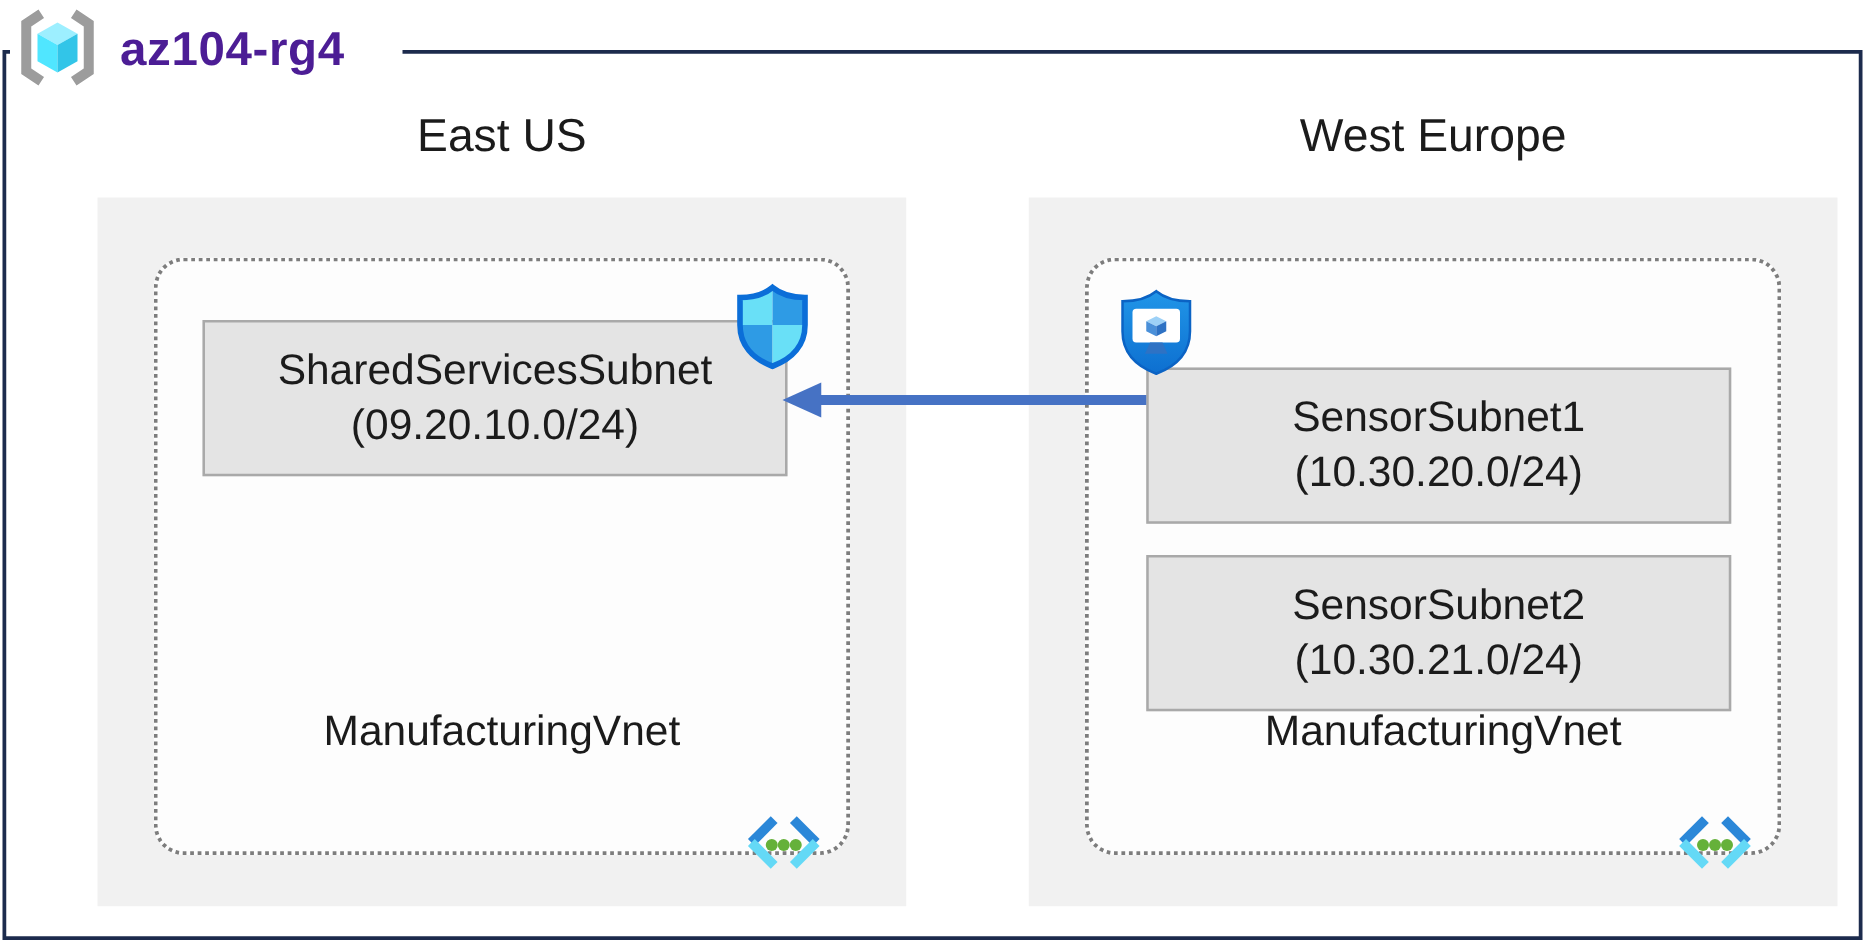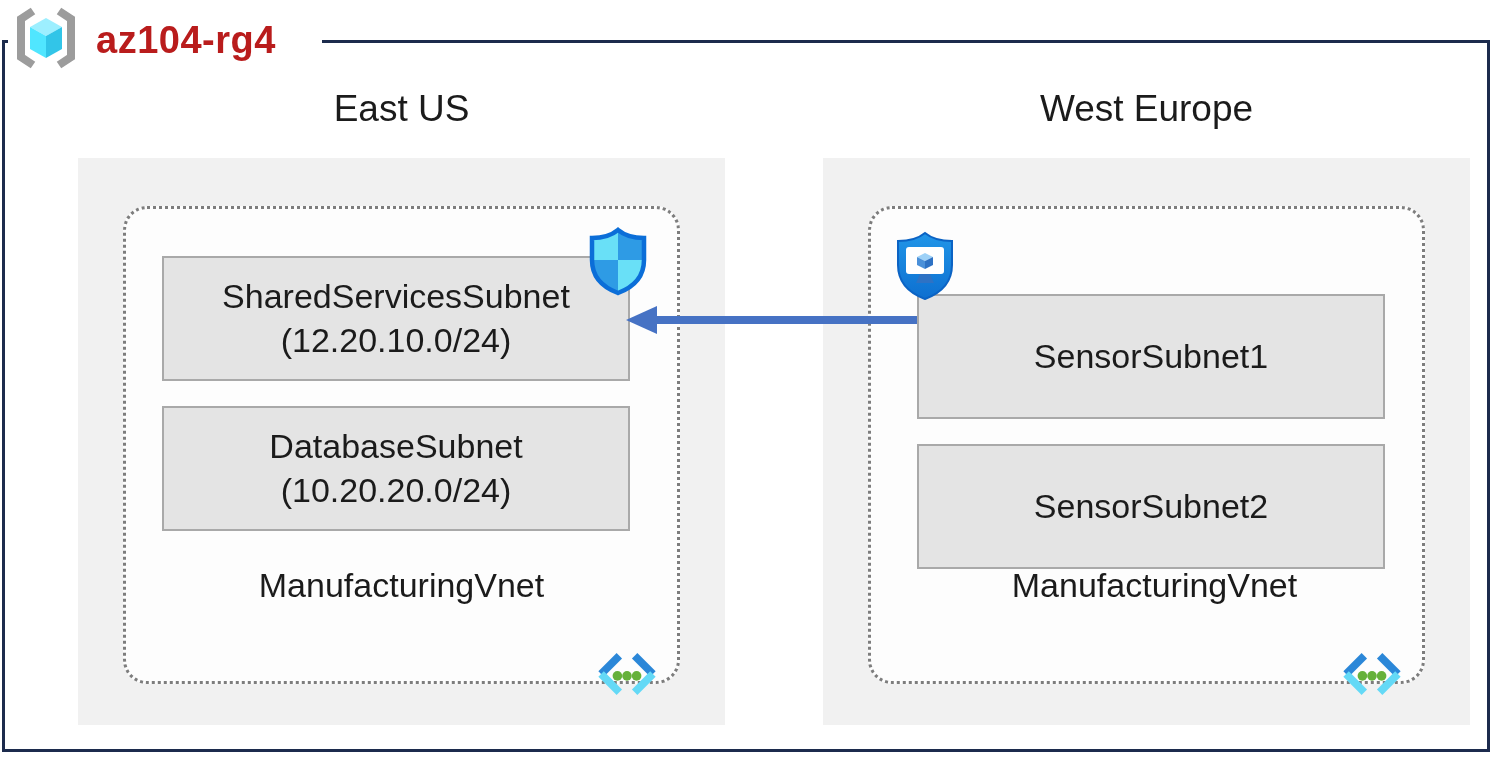--- a/index.html
+++ b/index.html
@@ -13,21 +13,21 @@
   }
   .abs{position:absolute;}
   #frame{
     left:2px; top:40px; width:1488px; height:712px; box-sizing:border-box;
     border:3px solid var(--navy); z-index:1;
   }
   #rg-header{
     left:8px; top:4px; width:314px; height:72px; background:#fff; z-index:6;
     display:flex; align-items:center; gap:12px;
   }
-  #rg-title{font-size:38px; font-weight:bold; color:#b91c1c; letter-spacing:0.5px; white-space:nowrap;}
+  #rg-title{font-size:38px; font-weight:bold; color:#4c1d95; letter-spacing:0.5px; white-space:nowrap;}
   .region{background:var(--regionFill); width:647px; height:567px; top:158px; z-index:2;}
   #region-east{left:78px;} #region-west{left:823px;}
   .region-label{
     top:88px; width:647px; text-align:center; font-size:37px; z-index:3;
   }
   #region-east-label{left:78px;} #region-west-label{left:823px;}
   .vnet-box{
     top:206px; width:557px; height:478px; box-sizing:border-box; z-index:3;
     background:var(--vnetFill); border:3px dotted var(--dashBorder); border-radius:24px;
   }
@@ -74,32 +74,30 @@
   <div id="region-west" class="abs region"></div>
 
   <div id="region-east-label" class="abs region-label">East US</div>
   <div id="region-west-label" class="abs region-label">West Europe</div>
 
   <div id="vnet-east" class="abs vnet-box"></div>
   <div id="vnet-west" class="abs vnet-box"></div>
 
   <div class="abs subnet sn-left sn-top">
     <span>SharedServicesSubnet</span>
-    <span>(12.20.10.0/24)</span>
-  </div>
-  <div class="abs subnet sn-left sn-bottom">
-    <span>DatabaseSubnet</span>
-    <span>(10.20.20.0/24)</span>
+    <span>(09.20.10.0/24)</span>
   </div>
 
   <div class="abs subnet sn-right sn-top">
     <span>SensorSubnet1</span>
+    <span>(10.30.20.0/24)</span>
   </div>
   <div class="abs subnet sn-right sn-bottom">
     <span>SensorSubnet2</span>
+    <span>(10.30.21.0/24)</span>
   </div>
 
   <div id="vnet-east-label" class="abs vnet-label">
     <div>ManufacturingVnet</div>
   </div>
   <div id="vnet-west-label" class="abs vnet-label">
     <div>ManufacturingVnet</div>
   </div>
 
   <svg id="peering-arrow" class="abs" width="296" height="36">

